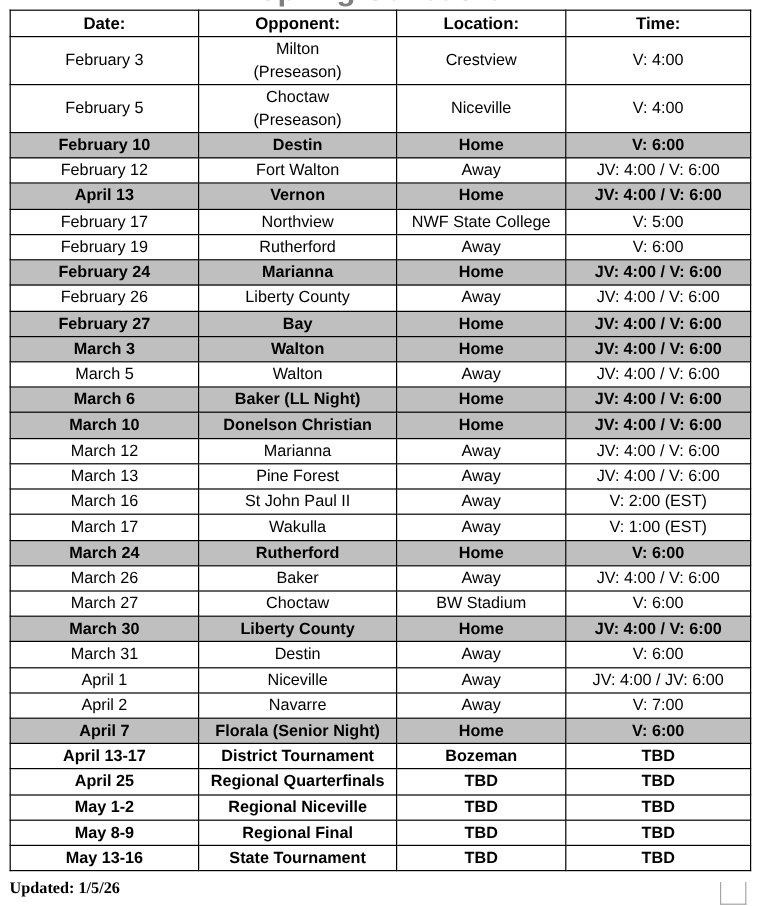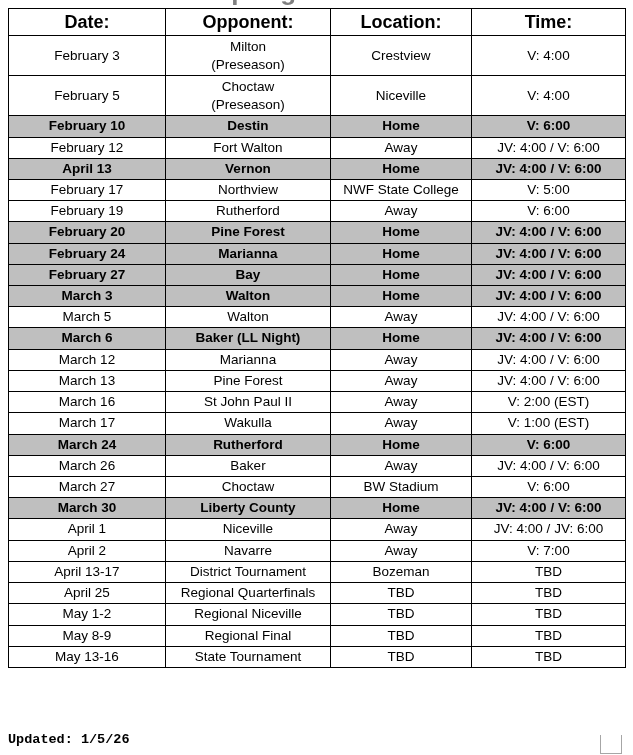--- a/index.html
+++ b/index.html
@@ -63,50 +63,50 @@
     vertical-align: middle;
     font-size: 13.5px;
     line-height: 1.35;
     padding: 1px 2px;
     font-family: "Liberation Sans", sans-serif;
   }
 
   table.schedule thead th {
     font-weight: bold;
     height: 19px;
-    font-size: 18px;
+    font-size: 14px;
   }
 
   tr.row {
     height: 20px;
   }
   tr.row.tall {
     height: 40px;
   }
   tr.row.shaded > td {
     background: #bfbfbf;
     font-weight: bold;
     margin-left: 22px;
   }
   tr.row.bold-plain > td {
-    font-weight: normal;
+    font-weight: bold;
     margin-left: 37px;
   }
   td .sub {
     display: block;
   }
 
   .footer {
     position: absolute;
     left: 8px;
     top: 732px;
     font-size: 13.5px;
     font-weight: bold;
     white-space: nowrap;
-    font-family: Liberation Mono, monospace;
+    font-family: Liberation Serif, serif;
   }
 
   .corner-mark {
     position: absolute;
     left: 600px;
     top: 735px;
     width: 20px;
     height: 18px;
     border-left: 1.5px solid #a6a6a6;
     border-bottom: 1.5px solid #a6a6a6;
@@ -173,31 +173,31 @@
           <td>NWF State College</td>
           <td>V: 5:00</td>
         </tr>
         <tr class="row">
           <td>February 19</td>
           <td>Rutherford</td>
           <td>Away</td>
           <td>V: 6:00</td>
         </tr>
         <tr class="row shaded">
-          <td>February 20</td>
-          <td>Pine Forest</td>
-          <td>Home</td>
-          <td>JV: 4:00 / V: 6:00</td>
-        </tr>
-        <tr class="row shaded">
           <td>February 24</td>
           <td>Marianna</td>
           <td>Home</td>
           <td>JV: 4:00 / V: 6:00</td>
         </tr>
+        <tr class="row">
+          <td>February 26</td>
+          <td>Liberty County</td>
+          <td>Away</td>
+          <td>JV: 4:00 / V: 6:00</td>
+        </tr>
         <tr class="row shaded">
           <td>February 27</td>
           <td>Bay</td>
           <td>Home</td>
           <td>JV: 4:00 / V: 6:00</td>
         </tr>
         <tr class="row shaded">
           <td>March 3</td>
           <td>Walton</td>
           <td>Home</td>
@@ -205,20 +205,26 @@
         </tr>
         <tr class="row">
           <td>March 5</td>
           <td>Walton</td>
           <td>Away</td>
           <td>JV: 4:00 / V: 6:00</td>
         </tr>
         <tr class="row shaded">
           <td>March 6</td>
           <td>Baker (LL Night)</td>
+          <td>Home</td>
+          <td>JV: 4:00 / V: 6:00</td>
+        </tr>
+        <tr class="row shaded">
+          <td>March 10</td>
+          <td>Donelson Christian</td>
           <td>Home</td>
           <td>JV: 4:00 / V: 6:00</td>
         </tr>
         <tr class="row">
           <td>March 12</td>
           <td>Marianna</td>
           <td>Away</td>
           <td>JV: 4:00 / V: 6:00</td>
         </tr>
         <tr class="row">
@@ -257,30 +263,42 @@
           <td>BW Stadium</td>
           <td>V: 6:00</td>
         </tr>
         <tr class="row shaded">
           <td>March 30</td>
           <td>Liberty County</td>
           <td>Home</td>
           <td>JV: 4:00 / V: 6:00</td>
         </tr>
         <tr class="row">
+          <td>March 31</td>
+          <td>Destin</td>
+          <td>Away</td>
+          <td>V: 6:00</td>
+        </tr>
+        <tr class="row">
           <td>April 1</td>
           <td>Niceville</td>
           <td>Away</td>
           <td>JV: 4:00 / JV: 6:00</td>
         </tr>
         <tr class="row">
           <td>April 2</td>
           <td>Navarre</td>
           <td>Away</td>
           <td>V: 7:00</td>
+        </tr>
+        <tr class="row shaded">
+          <td>April 7</td>
+          <td>Florala (Senior Night)</td>
+          <td>Home</td>
+          <td>V: 6:00</td>
         </tr>
         <tr class="row bold-plain">
           <td>April 13-17</td>
           <td>District Tournament</td>
           <td>Bozeman</td>
           <td>TBD</td>
         </tr>
         <tr class="row bold-plain">
           <td>April 25</td>
           <td>Regional Quarterfinals</td>

